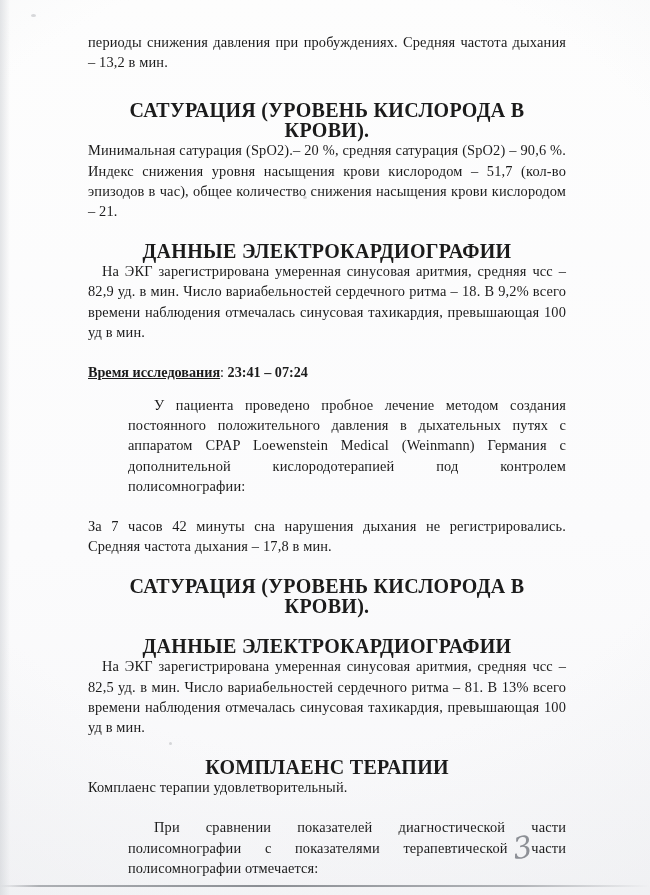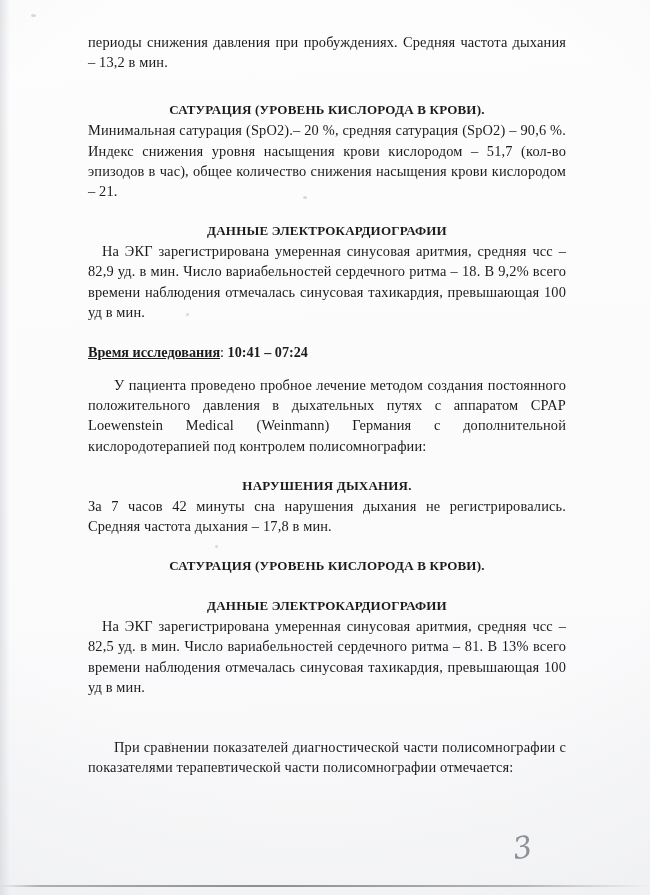--- a/index.html
+++ b/index.html
@@ -81,27 +81,28 @@
   .para {
     font-size: 14.4px;
     line-height: 20.2px;
     text-align: justify;
     text-justify: inter-word;
     letter-spacing: 0.01em;
     margin: 0;
   }
   .para.first-line-indent {
     text-indent: 26px;
+    margin-left: 40px;
   }
   .para.small-indent {
     text-indent: 14px;
   }
 
   .heading {
-    font-size: 13px;
+    font-size: 20px;
     font-weight: bold;
     text-align: center;
     line-height: 20px;
     letter-spacing: 0.015em;
     margin: 0;
   }
 
   .gap-xl { height: 28px; }
   .gap-lg { height: 20px; }
   .gap-md { height: 13px; }
@@ -154,43 +155,44 @@
     <p class="para">Минимальная сатурация (SpO2).– 20 %, средняя сатурация (SpO2) – 90,6 %. Индекс снижения уровня насыщения крови кислородом – 51,7 (кол-во эпизодов в час), общее количество снижения насыщения крови кислородом – 21.</p>
 
     <div class="gap-lg"></div>
 
     <h2 class="heading">ДАННЫЕ ЭЛЕКТРОКАРДИОГРАФИИ</h2>
     <p class="para small-indent">На ЭКГ зарегистрирована умеренная синусовая аритмия, средняя чсс – 82,9 уд. в мин. Число вариабельностей  сердечного ритма – 18. В 9,2% всего времени наблюдения отмечалась синусовая тахикардия, превышающая 100 уд в мин.</p>
 
     <div class="gap-lg"></div>
 
     <p class="time-line">
-      <span class="time-label">Время исследования</span><span>: </span><span class="time-value">10:41 – 07:24</span>
+      <span class="time-label">Время исследования</span><span>: </span><span class="time-value">23:41 – 07:24</span>
     </p>
 
     <div class="gap-md"></div>
 
     <p class="para first-line-indent">У пациента проведено пробное лечение методом создания постоянного положительного давления в дыхательных путях с аппаратом  CPAP  Loewenstein    Medical    (Weinmann)    Германия    с    дополнительной кислородотерапией  под контролем полисомнографии:</p>
 
     <div class="gap-lg"></div>
 
-    <h2 class="heading">НАРУШЕНИЯ ДЫХАНИЯ.</h2>
     <p class="para">За 7 часов 42 минуты сна  нарушения дыхания не  регистрировались. Средняя частота дыхания – 17,8 в мин.</p>
 
     <div class="gap-lg"></div>
 
     <h2 class="heading">САТУРАЦИЯ (УРОВЕНЬ КИСЛОРОДА В КРОВИ).</h2>
 
     <div class="gap-lg"></div>
 
     <h2 class="heading">ДАННЫЕ ЭЛЕКТРОКАРДИОГРАФИИ</h2>
     <p class="para small-indent">На ЭКГ зарегистрирована умеренная синусовая аритмия, средняя чсс – 82,5 уд. в мин. Число вариабельностей  сердечного ритма – 81. В 13% всего времени наблюдения отмечалась синусовая тахикардия, превышающая 100 уд в мин.</p>
 
     <div class="gap-lg"></div>
 
+    <h2 class="heading">КОМПЛАЕНС ТЕРАПИИ</h2>
+    <p class="para">Комплаенс терапии удовлетворительный.</p>
 
     <div class="gap-lg"></div>
 
     <p class="para first-line-indent">При сравнении показателей диагностической части полисомнографии  с показателями терапевтической части полисомнографии отмечается:</p>
 
   </div>
 
   <div class="page-number">3</div>
 </div>
 

